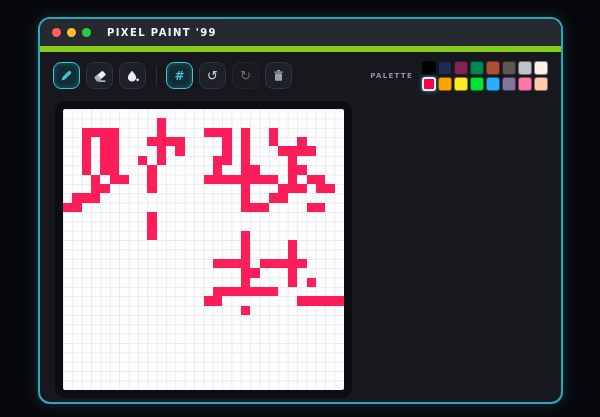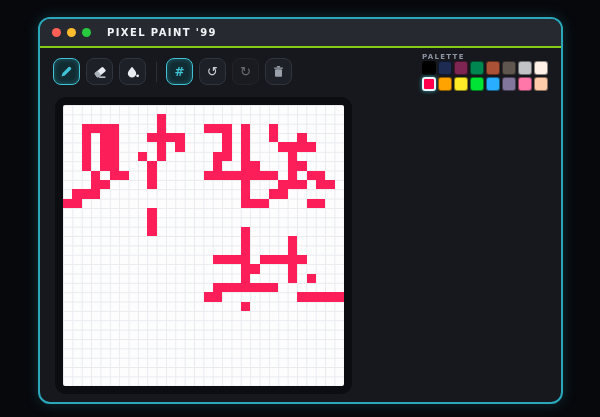--- a/index.html
+++ b/index.html
@@ -12,21 +12,21 @@
   
   .window{
     position:absolute;left:38px;top:17px;width:521px;height:383px;
     background:#16181d;border:2px solid #2ba7ba;border-radius:12px;
     box-shadow:0 0 14px rgba(43,167,186,.25);
     display:flex;flex-direction:column;overflow:hidden;
   }
   
   .titlebar{
     height:27px;flex:0 0 27px;background:#26292f;
-    border-bottom:2px solid #84cc16;
+    border-bottom:6px solid #84cc16;
     display:flex;align-items:center;padding:0 12px;
   }
   .dot{width:9px;height:9px;border-radius:50%;margin-right:6px;flex:0 0 auto;}
   .win-title{
     margin-left:10px;font-size:10px;font-weight:bold;color:#f1f3f6;
     letter-spacing:1.4px;white-space:nowrap;
   }
   .win-tip{
     margin-left:auto;font-size:7.5px;font-weight:600;color:#b7bdc7;
     letter-spacing:.2px;white-space:nowrap;
@@ -42,21 +42,21 @@
     color:#c9ced6;cursor:pointer;box-sizing:border-box;flex:0 0 auto;
   }
   .tool-btn.active{
     background:#122c33;border:1px solid #3fc3d5;color:#3fc3d5;
     box-shadow:0 0 5px rgba(63,195,213,.35) inset;
   }
   .tool-btn.disabled{opacity:.45;}
   .tool-glyph{font-size:13px;line-height:1;}
   .grid-glyph{font-size:12px;font-weight:bold;line-height:1;}
   .tb-divider{width:1px;height:20px;background:#2b2f38;margin:0 9px 0 4px;flex:0 0 aupx;}
-  .tb-right{margin-left:auto;display:flex;flex-direction:column;}
+  .tb-right{margin-left:auto;display:flex;align-items:center;}
   .palette-label{
     font-size:7px;font-weight:bold;color:#8d95a1;letter-spacing:1.3px;margin-right:9px;
   }
   .palette-grid{
     display:grid;grid-template-columns:repeat(8,14px);grid-auto-rows:14px;gap:2px;
   }
   .swatch{
     width:14px;height:14px;border-radius:3px;box-sizing:border-box;
     border:1px solid rgba(0,0,0,.45);cursor:pointer;
   }

